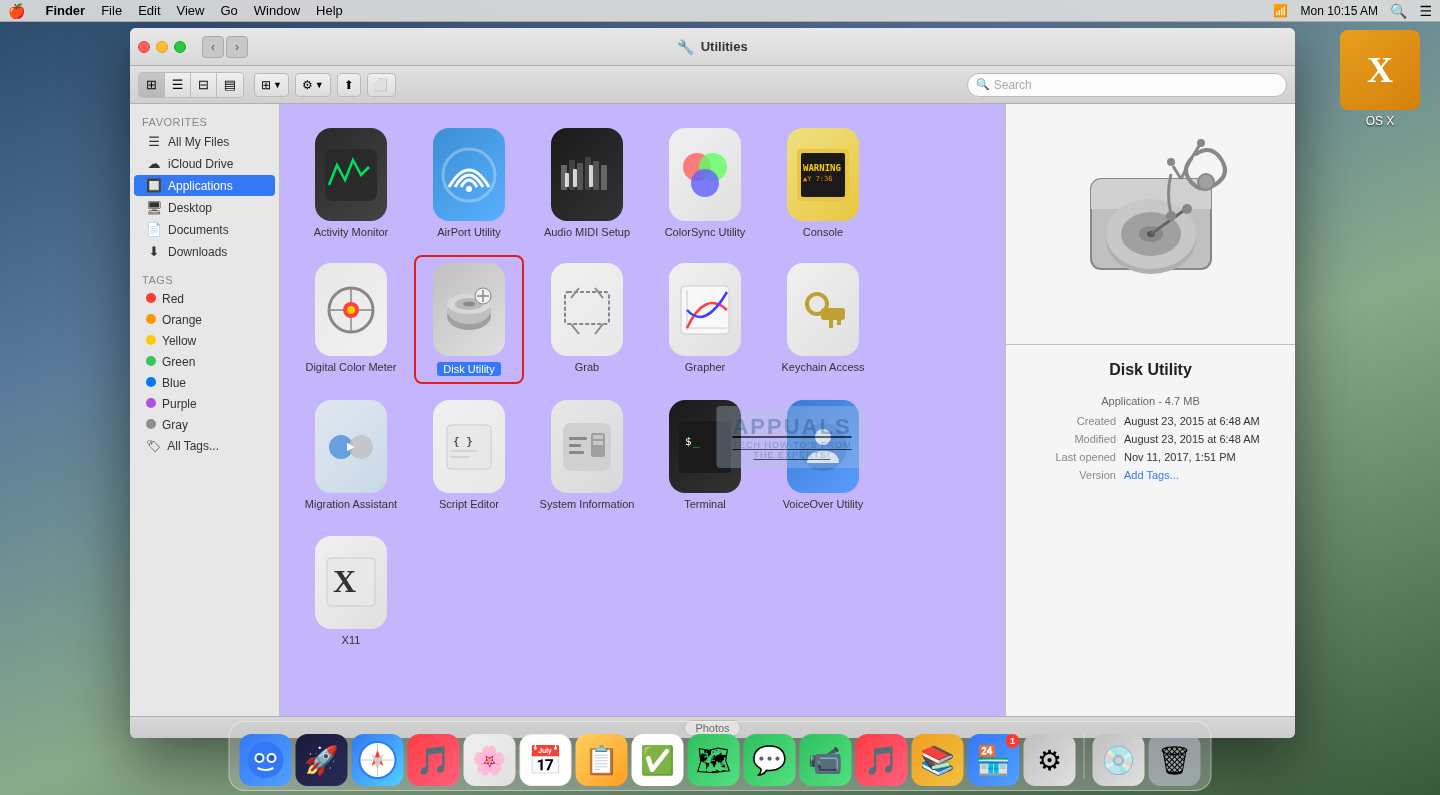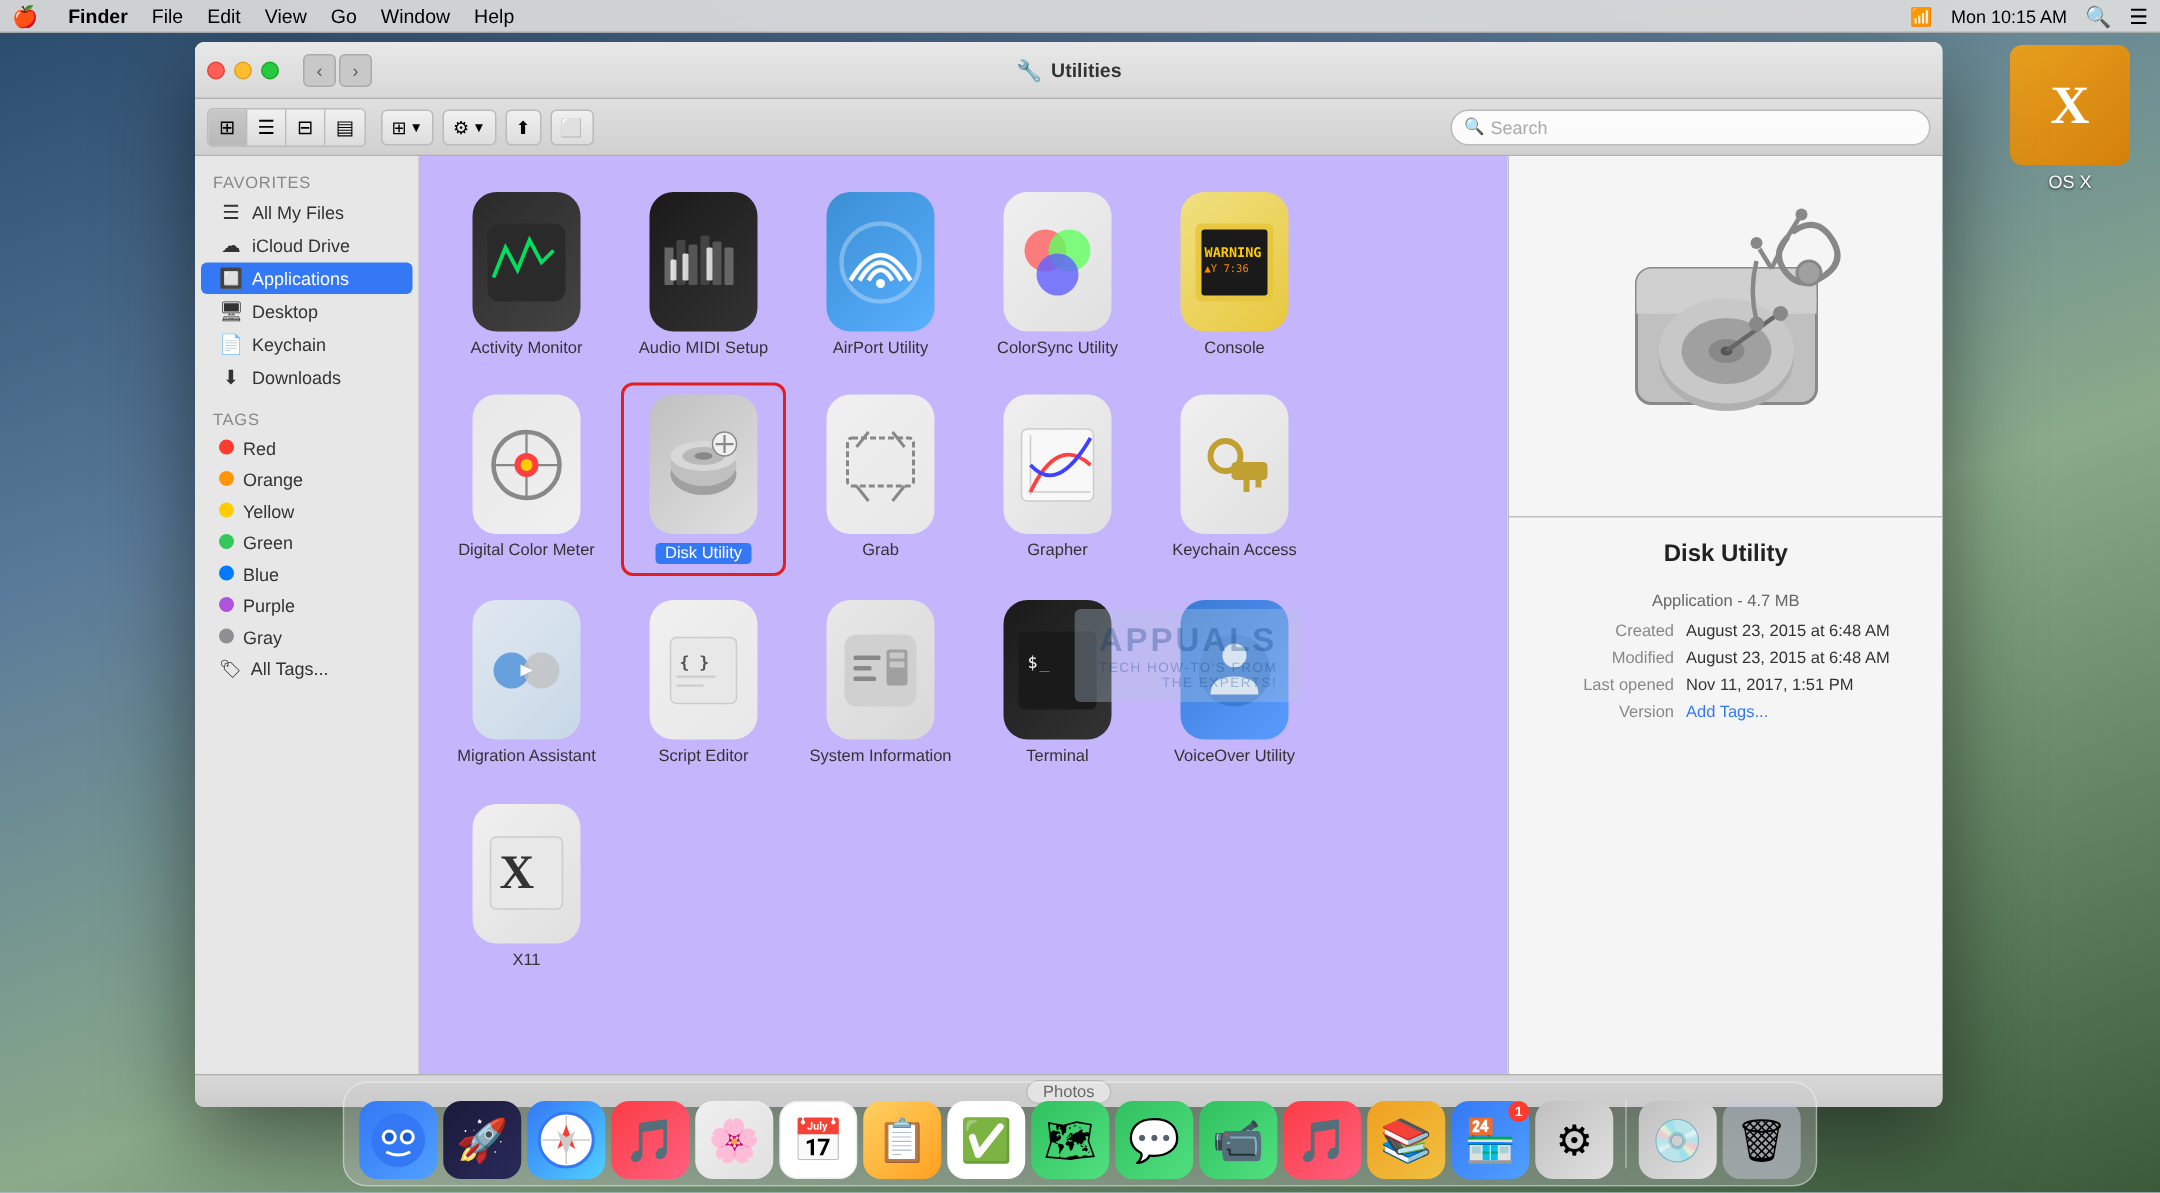--- a/index.html
+++ b/index.html
@@ -527,21 +527,21 @@
       <div class="sidebar-item active">
         <span class="sidebar-icon">🔲</span>
         <span>Applications</span>
       </div>
       <div class="sidebar-item">
         <span class="sidebar-icon">🖥</span>
         <span>Desktop</span>
       </div>
       <div class="sidebar-item">
         <span class="sidebar-icon">📄</span>
-        <span>Keychain</span>
+        <span>Documents</span>
       </div>
       <div class="sidebar-item">
         <span class="sidebar-icon">⬇</span>
         <span>Downloads</span>
       </div>
 
       <div class="sidebar-section-title" style="margin-top:8px;">Tags</div>
 
       <div class="sidebar-item">
         <span><span class="tag-dot" style="background:#ff3b30;"></span></span>
@@ -581,52 +581,52 @@
       <div class="file-grid">
 
         <div class="file-item">
           <div class="app-icon" style="background:linear-gradient(135deg,#2a2a2a,#444);">
             <svg width="60" height="60" viewBox="0 0 60 60">
               <rect x="4" y="4" width="52" height="52" rx="8" fill="#2a2a2a"></rect>
               <polyline points="8,40 16,20 24,35 32,15 40,30 48,22" stroke="#00e060" stroke-width="2.5" fill="none"></polyline>
             </svg>
           </div>
           <span class="file-name">Activity Monitor</span>
+        </div>
+
+        <div class="file-item">
+          <div class="app-icon" style="background:linear-gradient(135deg,#3a8fd4,#5aafff);">
+            <svg width="60" height="60" viewBox="0 0 60 60">
+              <circle cx="30" cy="30" r="26" fill="none" stroke="white" stroke-width="3" opacity="0.3"></circle>
+              <path d="M10,42 Q30,8 50,42" stroke="white" stroke-width="3" fill="none"></path>
+              <path d="M16,42 Q30,18 44,42" stroke="white" stroke-width="3" fill="none"></path>
+              <path d="M22,42 Q30,28 38,42" stroke="white" stroke-width="3" fill="none"></path>
+              <circle cx="30" cy="44" r="3" fill="white"></circle>
+            </svg>
+          </div>
+          <span class="file-name">AirPort Utility</span>
         </div>
 
         <div class="file-item">
           <div class="app-icon" style="background:linear-gradient(135deg,#1a1a1a,#333);">
             <svg width="60" height="60" viewBox="0 0 60 60">
               <rect x="4" y="20" width="6" height="25" fill="#666"></rect>
               <rect x="12" y="15" width="6" height="30" fill="#444" rx="1"></rect>
               <rect x="20" y="18" width="6" height="27" fill="#555" rx="1"></rect>
               <rect x="28" y="12" width="6" height="33" fill="#444" rx="1"></rect>
               <rect x="36" y="16" width="6" height="29" fill="#555" rx="1"></rect>
               <rect x="44" y="20" width="6" height="25" fill="#666" rx="1"></rect>
               <rect x="8" y="28" width="4" height="14" fill="#fff" opacity="0.8" rx="1"></rect>
               <rect x="16" y="24" width="4" height="18" fill="#fff" opacity="0.8" rx="1"></rect>
               <rect x="32" y="20" width="4" height="22" fill="#fff" opacity="0.8" rx="1"></rect>
             </svg>
           </div>
           <span class="file-name">Audio MIDI Setup</span>
         </div>
 
-        <div class="file-item">
-          <div class="app-icon" style="background:linear-gradient(135deg,#3a8fd4,#5aafff);">
-            <svg width="60" height="60" viewBox="0 0 60 60">
-              <circle cx="30" cy="30" r="26" fill="none" stroke="white" stroke-width="3" opacity="0.3"></circle>
-              <path d="M10,42 Q30,8 50,42" stroke="white" stroke-width="3" fill="none"></path>
-              <path d="M16,42 Q30,18 44,42" stroke="white" stroke-width="3" fill="none"></path>
-              <path d="M22,42 Q30,28 38,42" stroke="white" stroke-width="3" fill="none"></path>
-              <circle cx="30" cy="44" r="3" fill="white"></circle>
-            </svg>
-          </div>
-          <span class="file-name">AirPort Utility</span>
-        </div>
-
 
 
         <div class="file-item">
           <div class="app-icon" style="background:linear-gradient(135deg,#f0f0f0,#e0e0e0);">
             <svg width="60" height="60" viewBox="0 0 60 60">
               <circle cx="22" cy="22" r="14" fill="#ff6060" opacity="0.8"></circle>
               <circle cx="38" cy="22" r="14" fill="#60ff60" opacity="0.8"></circle>
               <circle cx="30" cy="38" r="14" fill="#6060ff" opacity="0.8"></circle>
             </svg>
           </div>
@@ -844,21 +844,21 @@
       </div>
     </div>
   </div>
 
   <div class="bottom-bar">
     <div class="bottom-tag-btn">Photos</div>
   </div>
 </div>
 
 <div class="watermark" style="top:55%; left:55%; transform:translate(-50%,-50%); z-index:60;">
-  <div style="background:rgba(180,200,220,0.55); border-radius:4px; padding:8px 16px; text-align:right;">
+  <div style="background:rgba(180,200,220,0.55); border-radius:4px; padding:8px 16px; text-align:center;text-decoration:underline;">
     <div style="font-size:22px; font-weight:900; color:rgba(60,100,150,0.7); letter-spacing:2px;">APPUALS</div>
     <div style="font-size:9px; color:rgba(60,100,150,0.7); letter-spacing:1px;">TECH HOW-TO'S FROM<br>THE EXPERTS!</div>
   </div>
 </div>
 
 <div class="dock">
   <div class="dock-item">
     <div class="dock-icon" style="background:linear-gradient(135deg,#3478f6,#50a0ff);">
       <svg width="40" height="40" viewBox="0 0 40 40">
         <circle cx="20" cy="20" r="18" fill="#3478f6"></circle>

